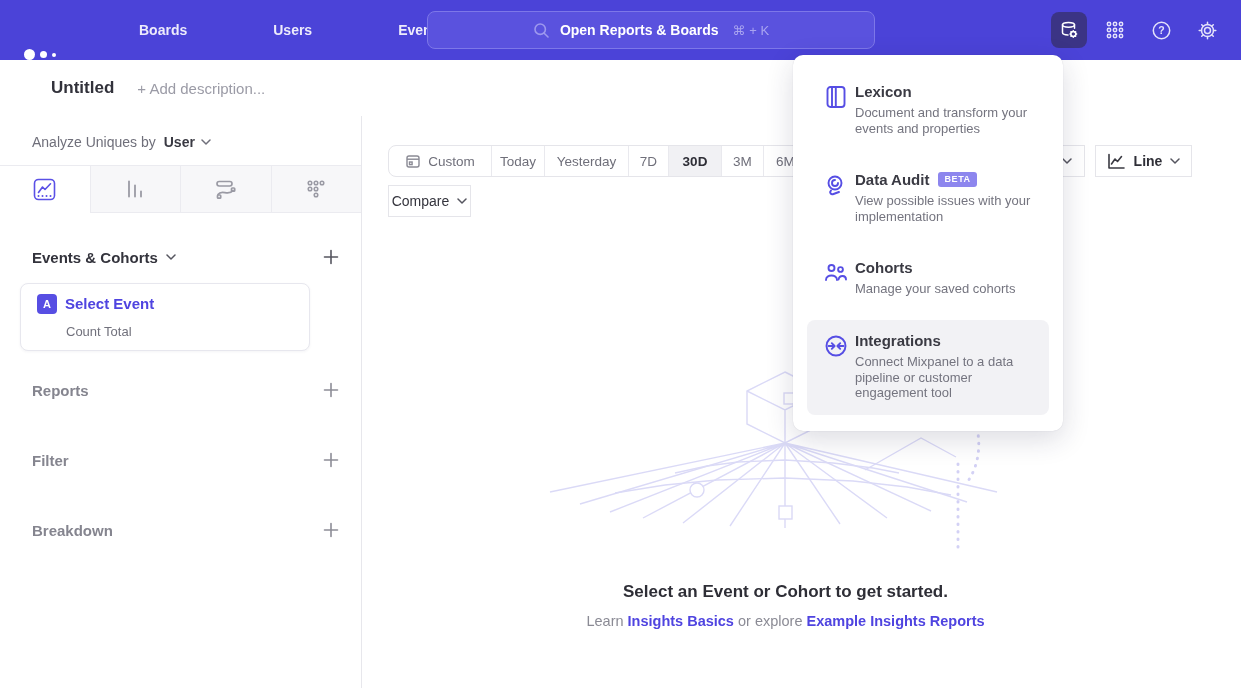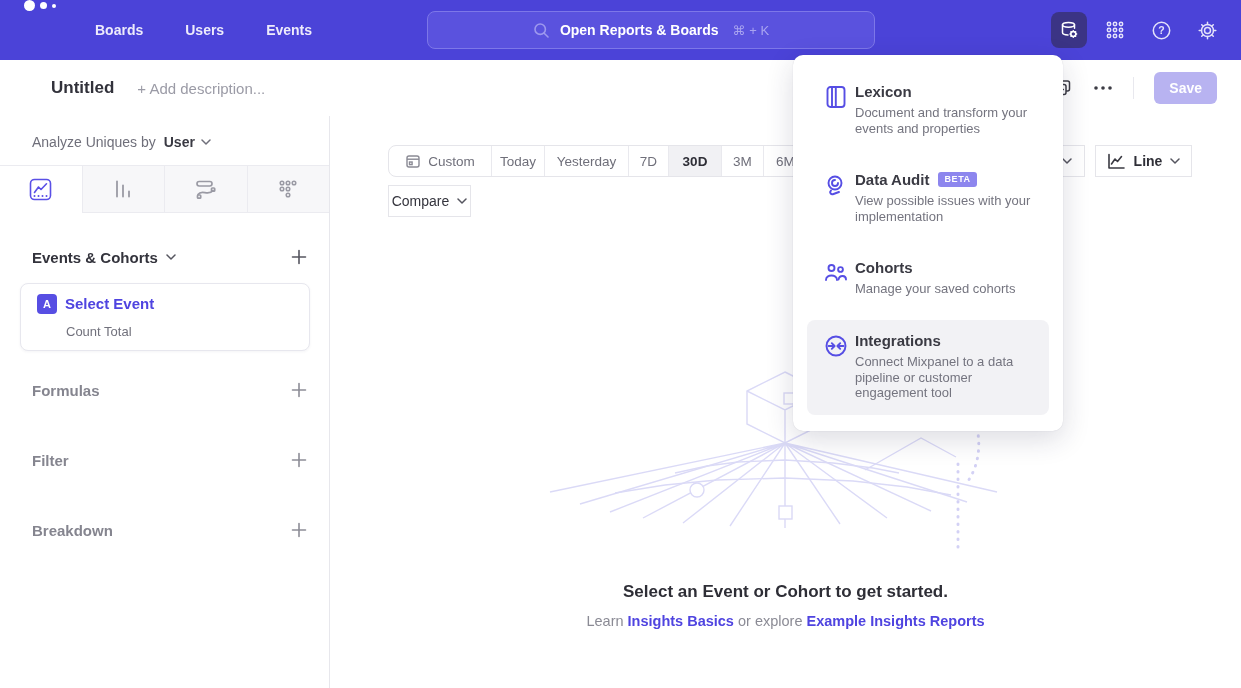--- a/index.html
+++ b/index.html
@@ -2,21 +2,21 @@
 <html><head>
 <meta charset="utf-8">
 <style>
   * { margin:0; padding:0; box-sizing:border-box; }
   html,body { background:#fff; }
   .app{ position:relative; width:1241px; height:688px; overflow:hidden; background:#fff;
         font-family:"Liberation Sans",sans-serif; -webkit-font-smoothing:antialiased; }
 
   
   .navbar{ position:absolute; inset:0 0 auto 0; height:60px; background:#4b43d8; z-index:40;
-           display:flex; align-items:flex-start; }
+           display:flex; align-items:flex-end;gap:44px; }
   .logo{ display:flex; align-items:center; gap:5px; margin:0 18px 0 24px; }
   .logo i{ display:block; border-radius:50%; background:#fff; }
   .logo i:nth-child(1){ width:11px; height:11px; }
   .logo i:nth-child(2){ width:7px; height:7px; }
   .logo i:nth-child(3){ width:4px; height:4px; }
   .nav-item{ color:#edebfb; font-size:14px; font-weight:700; padding:0 21px; height:60px;
              display:flex; align-items:center; gap:8px; cursor:pointer; }
   .search{ position:absolute; left:427px; top:11px; width:448px; height:38px; background:#5a52de;
            border:1px solid #7d77e8; border-radius:8px; display:flex; align-items:center;
            justify-content:center; gap:10px; color:#fff; cursor:text; }
@@ -35,21 +35,21 @@
   .header{ position:absolute; top:60px; left:0; right:0; height:56px; background:#fff; z-index:10;
            display:flex; align-items:center; }
   .title{ margin-left:51px; font-size:17px; font-weight:700; color:#32323b; }
   .desc{ margin-left:23px; font-size:15px; color:#9b9ba6; cursor:text; }
   .header-right{ position:absolute; right:24px; display:flex; align-items:center; gap:20px; }
   .vdiv{ width:1px; height:22px; background:#e8e8ee; }
   .save{ background:#b8b3f1; color:#fff; font-size:14px; font-weight:700; border:none;
          border-radius:6px; padding:8px 15px; cursor:default; }
 
   
-  .sidebar{ position:absolute; top:116px; left:0; width:330px; bottom:0; background:#fff;
+  .sidebar{ position:absolute; top:116px; left:0; width:362px; bottom:0; background:#fff;
             border-right:1px solid #e7e7ec; }
   .analyze{ position:absolute; top:18px; left:32px; display:flex; align-items:center; gap:6px;
             font-size:14px; color:#6f6f7a; cursor:pointer; }
   .analyze b{ color:#3a3a43; font-weight:700; margin-left:2px; }
   .tabs{ position:absolute; top:49px; left:0; right:0; height:48px; display:flex;
          border-top:1px solid #ebebf0; }
   .tab{ flex:1; display:flex; align-items:center; justify-content:center; background:#f7f7f9;
         border-left:1px solid #ebebf0; border-bottom:1px solid #ebebf0; cursor:pointer; }
   .tab:first-child{ border-left:none; }
   .tab.selected{ background:#fff; border-bottom:1px solid #fff; }
@@ -177,38 +177,20 @@
             <path d="M10.5,4.5 V2.2 M10.5,16.5 V18.8 M4.5,10.5 H2.2 M16.5,10.5 H18.8 M6.3,6.3 L4.7,4.7 M14.7,14.7 L16.3,16.3 M14.7,6.3 L16.3,4.7 M6.3,14.7 L4.7,16.3"></path>
           </svg>
         </span>
       </div>
     </div>
   </div>
 
   <div class="header">
     <span class="title">Untitled</span>
     <span class="desc">+ Add description...</span>
-    <div class="header-right">
-      <span>
-        <svg width="20" height="20" viewBox="0 0 20 20" fill="none" stroke="#3c3c44" stroke-width="1.5" stroke-linejoin="round">
-          <rect x="6.5" y="3" width="10" height="10" rx="2"></rect>
-          <rect x="3" y="6.5" width="10" height="10" rx="2" fill="#fff"></rect>
-          <path d="M8,9.2 V14 M5.6,11.6 H10.4" stroke-linecap="round"></path>
-        </svg>
-      </span>
-      <span>
-        <svg width="20" height="6" viewBox="0 0 20 6">
-            <circle cx="3" cy="3" r="1.8" fill="#3c3c44"></circle>
-            <circle cx="10" cy="3" r="1.8" fill="#3c3c44"></circle>
-            <circle cx="17" cy="3" r="1.8" fill="#3c3c44"></circle>
-          </svg>
-      </span>
-      <span class="vdiv"></span>
-      <button class="save">Save</button>
-    </div>
   </div>
 
   <div class="sidebar">
     <div class="analyze">
       <span>Analyze Uniques by</span>
       <b>User</b>
       <svg width="10" height="6" viewBox="0 0 10 6">
           <polyline points="1,1 5,5 9,1" fill="none" stroke="#6f6f7a" stroke-width="1.5" stroke-linecap="round" stroke-linejoin="round"></polyline>
         </svg>
     </div>
@@ -270,21 +252,21 @@
       </span>
     </div>
 
     <div class="event-card">
       <span class="event-badge">A</span>
       <span class="event-title">Select Event</span>
       <span class="event-sub">Count Total</span>
     </div>
 
     <div class="side-row" style="top:263px;">
-      <span class="lbl muted">Formulas</span>
+      <span class="lbl muted">Reports</span>
       <span class="plus">
         <svg width="16" height="16" viewBox="0 0 16 16">
             <path d="M8,1.5 V14.5 M1.5,8 H14.5" stroke="#8d8d97" stroke-width="1.6" stroke-linecap="round"></path>
           </svg>
       </span>
     </div>
     <div class="side-row" style="top:333px;">
       <span class="lbl muted">Filter</span>
       <span class="plus">
         <svg width="16" height="16" viewBox="0 0 16 16">

